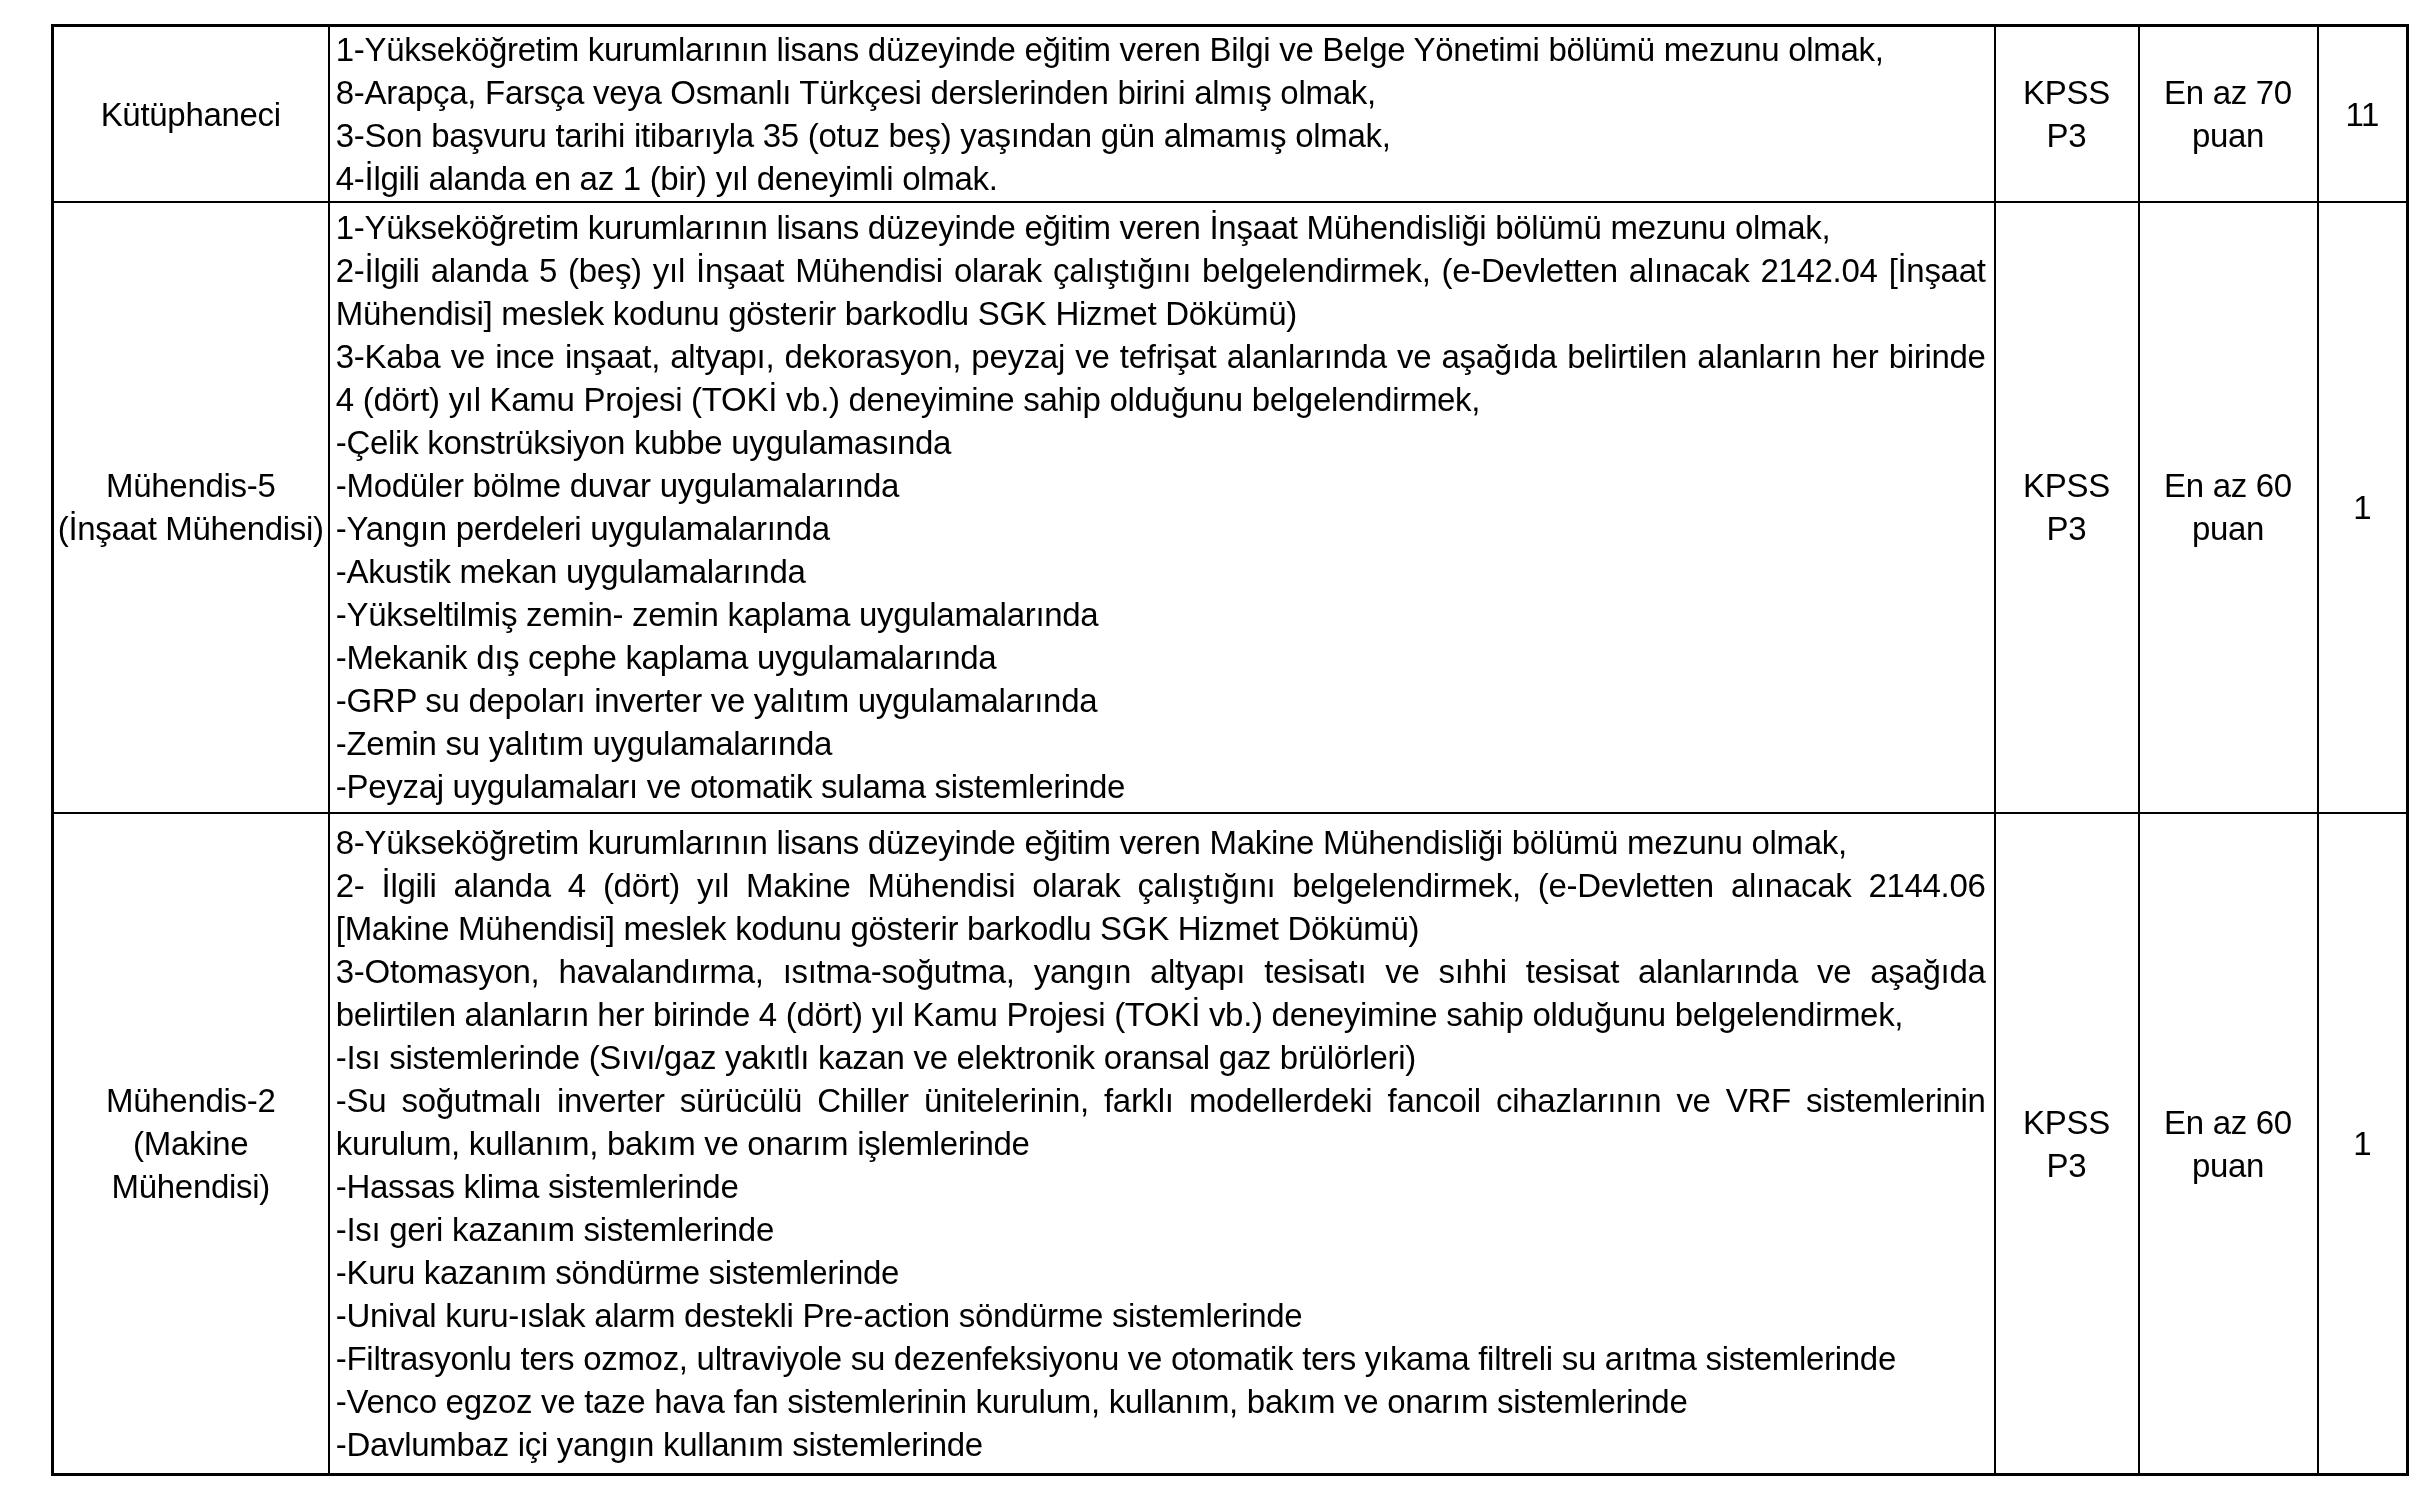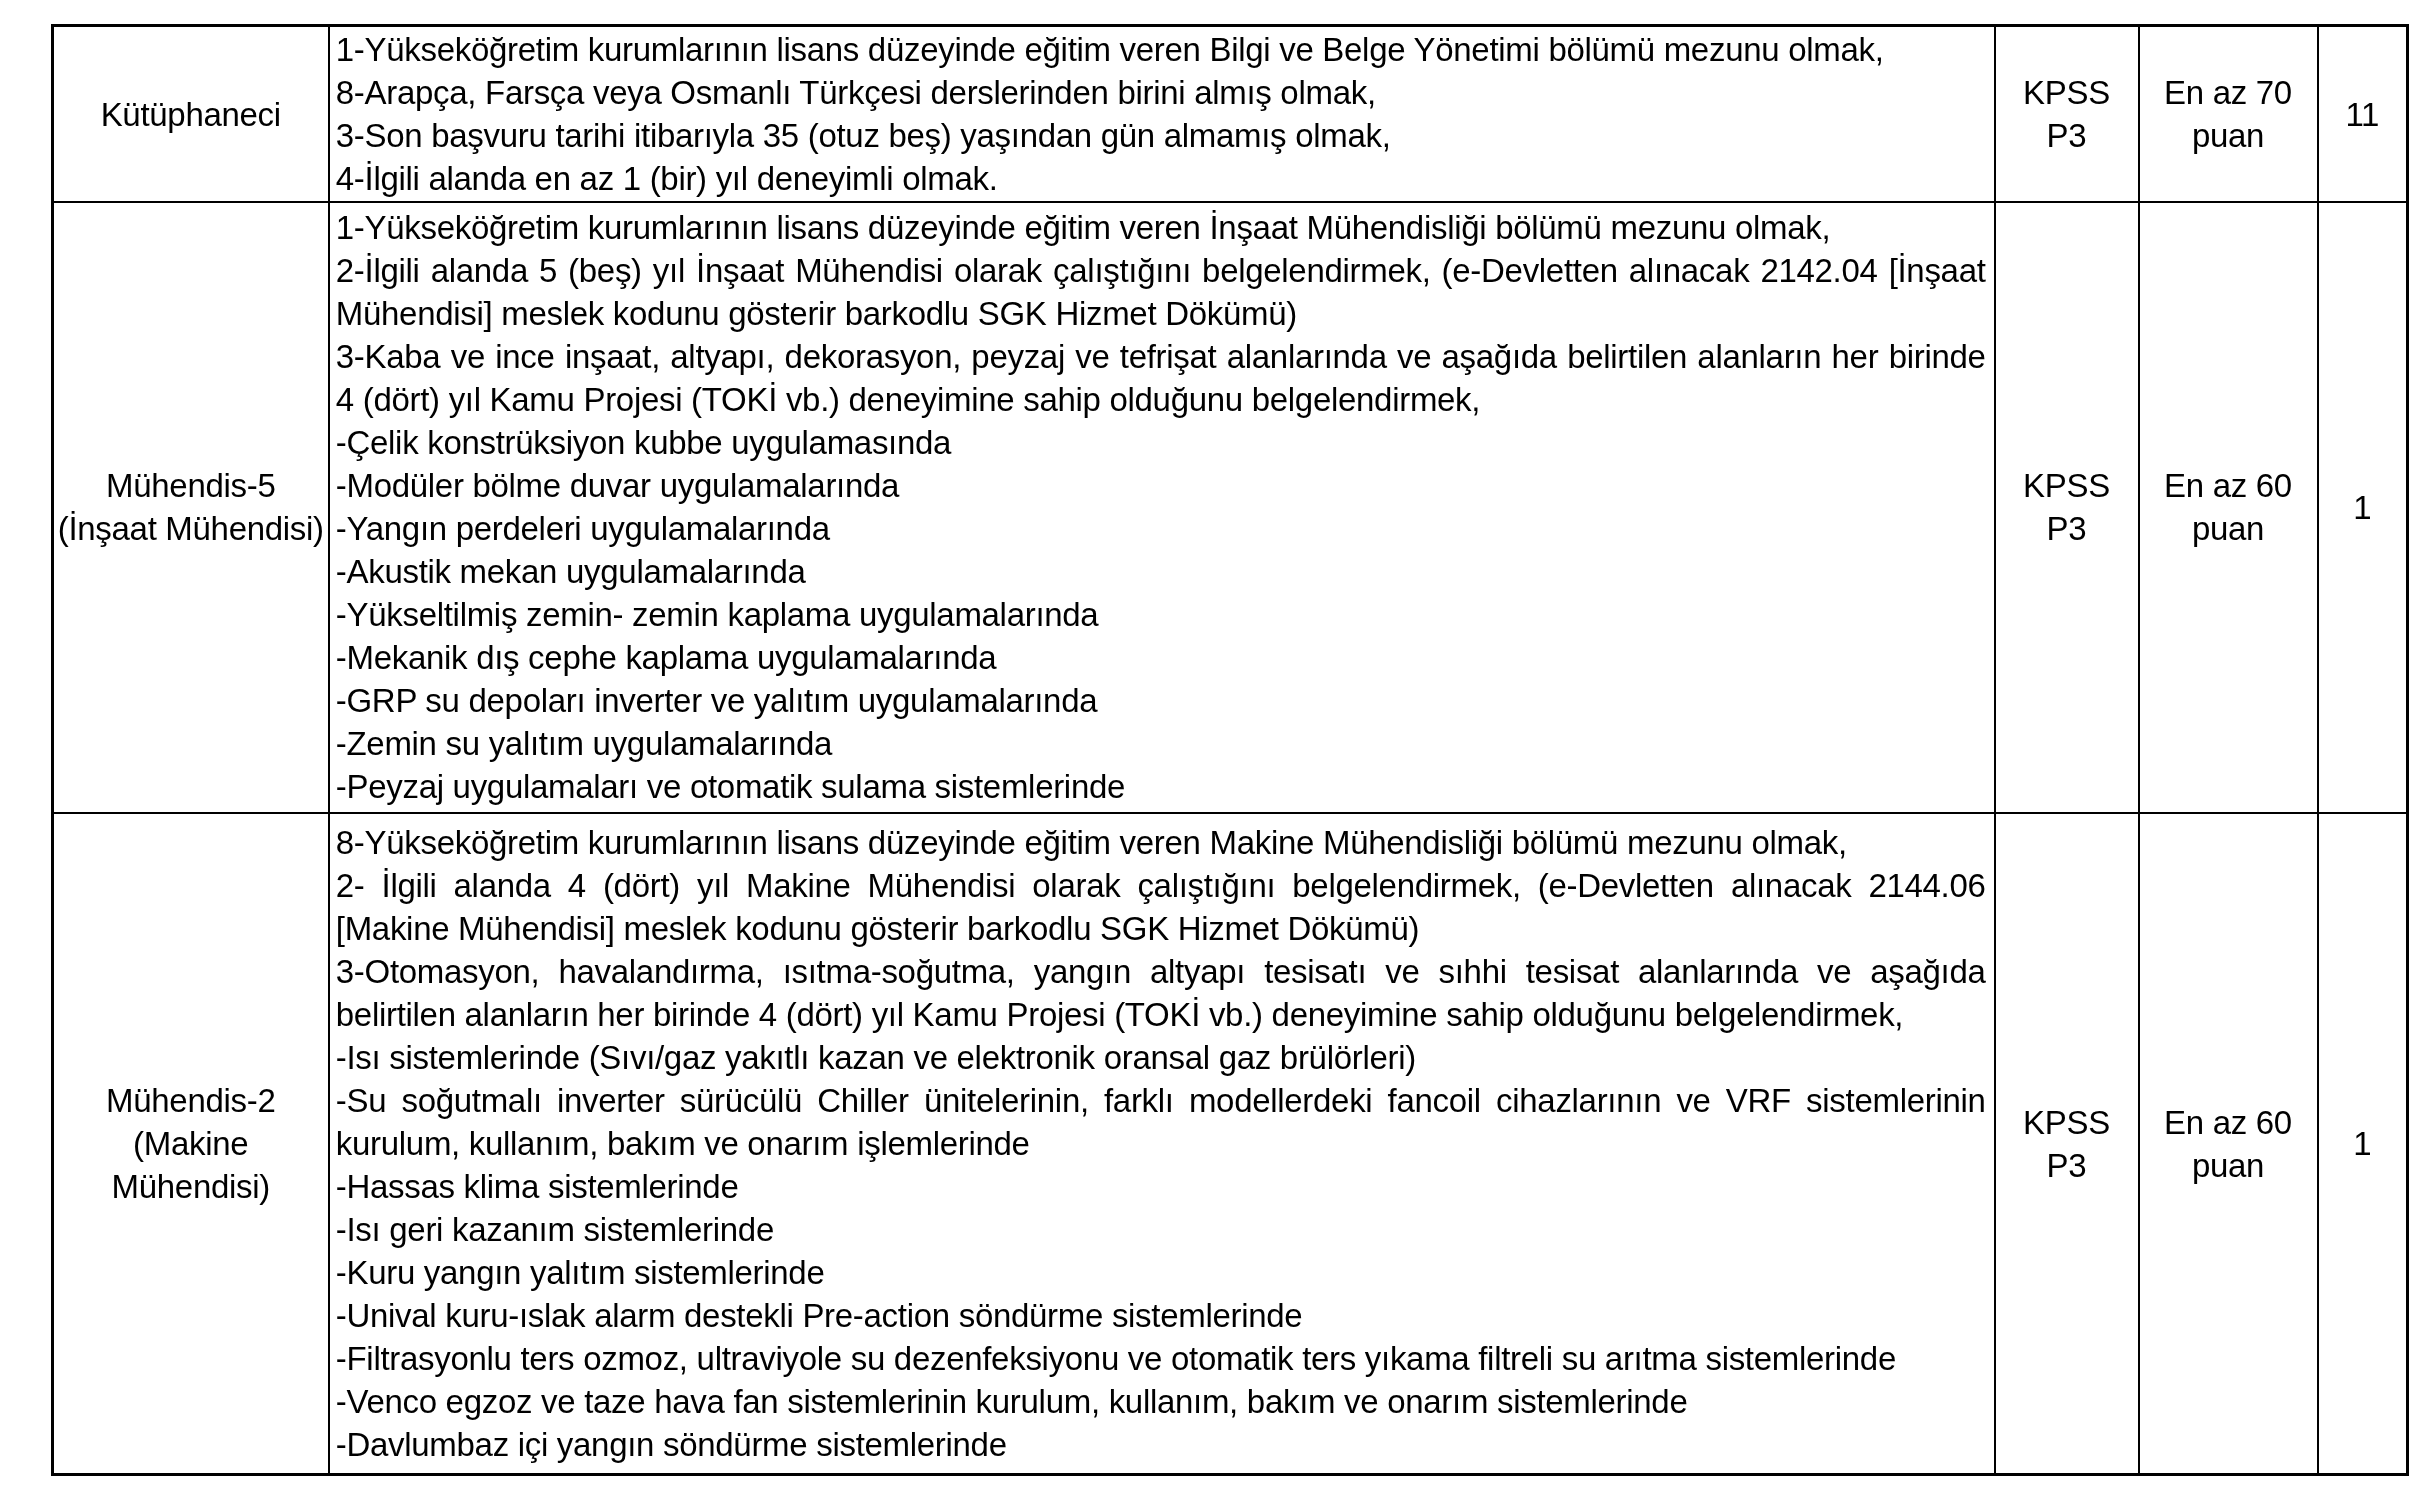--- a/index.html
+++ b/index.html
@@ -97,25 +97,25 @@
       <td class="center-cell">Mühendis-2
 (Makine Mühendisi)</td>
       <td class="req-cell">
           <div class="req-line">8-Yükseköğretim kurumlarının lisans düzeyinde eğitim veren Makine Mühendisliği bölümü mezunu olmak,</div>
           <div class="req-line">2- İlgili alanda 4 (dört) yıl Makine Mühendisi olarak çalıştığını belgelendirmek, (e-Devletten alınacak 2144.06 [Makine Mühendisi] meslek kodunu gösterir barkodlu SGK Hizmet Dökümü)</div>
           <div class="req-line">3-Otomasyon, havalandırma, ısıtma-soğutma, yangın altyapı tesisatı ve sıhhi tesisat alanlarında ve aşağıda belirtilen alanların her birinde 4 (dört) yıl Kamu Projesi (TOKİ vb.) deneyimine sahip olduğunu belgelendirmek,</div>
           <div class="req-line">-Isı sistemlerinde (Sıvı/gaz yakıtlı kazan ve elektronik oransal gaz brülörleri)</div>
           <div class="req-line">-Su soğutmalı inverter sürücülü Chiller ünitelerinin, farklı modellerdeki fancoil cihazlarının ve VRF sistemlerinin kurulum, kullanım, bakım ve onarım işlemlerinde</div>
           <div class="req-line">-Hassas klima sistemlerinde</div>
           <div class="req-line">-Isı geri kazanım sistemlerinde</div>
-          <div class="req-line">-Kuru yangın yalıtım sistemlerinde</div>
+          <div class="req-line">-Kuru kazanım söndürme sistemlerinde</div>
           <div class="req-line">-Unival kuru-ıslak alarm destekli Pre-action söndürme sistemlerinde</div>
           <div class="req-line">-Filtrasyonlu ters ozmoz, ultraviyole su dezenfeksiyonu ve otomatik ters yıkama filtreli su arıtma sistemlerinde</div>
           <div class="req-line">-Venco egzoz ve taze hava fan sistemlerinin kurulum, kullanım, bakım ve onarım sistemlerinde</div>
-          <div class="req-line">-Davlumbaz içi yangın söndürme sistemlerinde</div>
+          <div class="req-line">-Davlumbaz içi yangın kullanım sistemlerinde</div>
         </td>
       <td class="center-cell">KPSS
 P3</td>
       <td class="center-cell">En az 60
 puan</td>
       <td class="center-cell">1</td>
     </tr>
   </tbody>
 </table>
 

